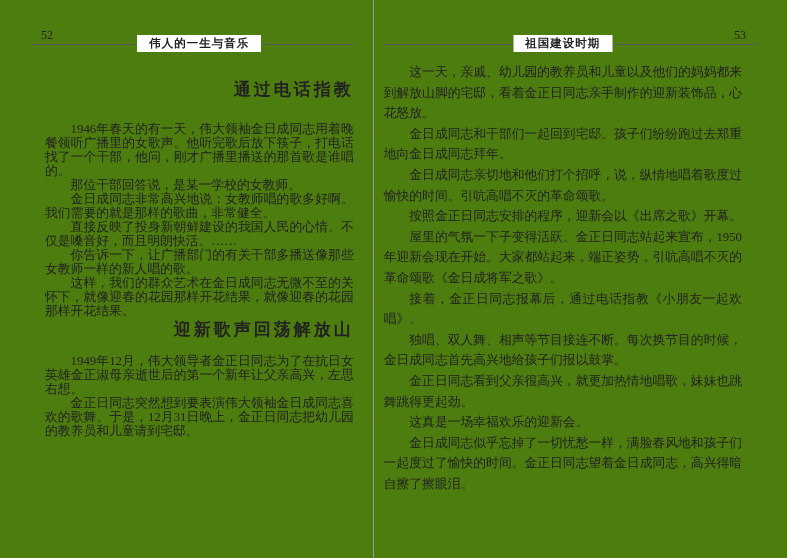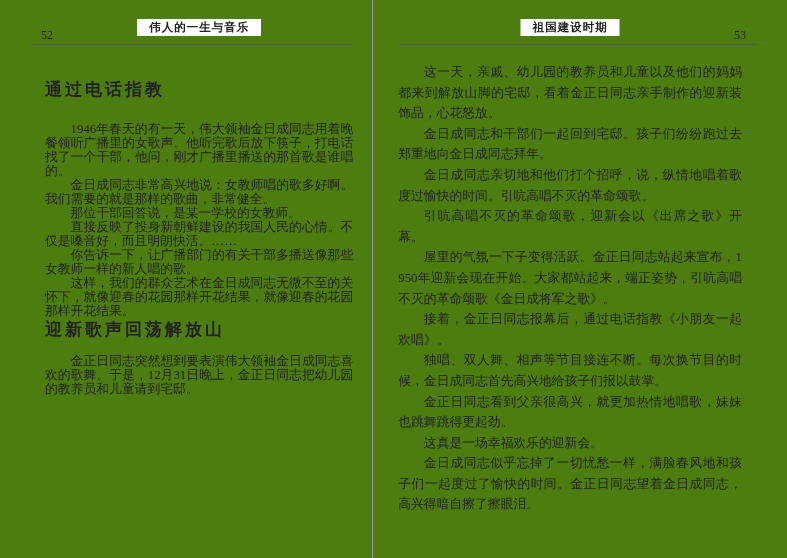--- a/index.html
+++ b/index.html
@@ -6,40 +6,40 @@
   html,body { width:787px; height:558px; }
   body {
     background:#ffffff;
     font-family:"Liberation Serif","DejaVu Serif",serif;
     color:#222222;
     overflow:hidden;
   }
   .spread { display:flex; width:787px; height:558px; background:#4d7c0f; }
   .page { position:relative; height:558px; }
   .page.left  { width:394px; padding:0 19px 0 45px; }
-  .page.right { width:439px; padding:0 45px 0 25px; border-left:1px solid #9a9a9a; }
+  .page.right { width:439px; padding:0 45px 0 10px; border-left:1px solid #9a9a9a; }
 
   
   .page-header { position:relative; height:54px; }
   .header-rule { position:absolute; top:44px; height:1px; background:#5a5a5a; }
   .page.left  .header-rule { left:-15px; right:0; }
   .page.right .header-rule { left:0; right:-15px; }
   .running-title {
     position:absolute; left:50%; transform:translateX(-50%);
-    top:19px; background:#ffffff; padding:0 12px;
+    top:35px; background:#ffffff; padding:0 12px;
     font-size:11.5px; font-weight:bold; line-height:17px;
     letter-spacing:1px; white-space:nowrap;
   }
   .page-num { position:absolute; top:27px; font-size:12px; line-height:16px; }
   .page.left  .page-num { left:-4px; }
   .page.right .page-num { right:-4px; }
 
   
   .section-heading {
-    text-align:left; font-weight:bold; font-size:17px;
+    text-align:right; font-weight:bold; font-size:17px;
     letter-spacing:3px; line-height:24px;
   }
   .page.left .section-heading.first  { margin-top:24px; margin-bottom:20px; }
   .page.left .section-heading.second { margin-top:0; margin-bottom:12px; }
   p.body-par {
     font-size:12.8px; line-height:14px;
     text-align:justify; text-indent:2em;
     word-break:break-all;
   }
   .page.right p.body-par { line-height:20.6px; }
@@ -53,45 +53,46 @@
   <div class="page left">
     <div class="page-header">
       <div class="header-rule"></div>
       <span class="page-num">52</span>
       <span class="running-title">伟人的一生与音乐</span>
     </div>
 
     <h2 class="section-heading first">通过电话指教</h2>
     <div class="text-block">
       <p class="body-par">1946年春天的有一天，伟大领袖金日成同志用着晚餐领听广播里的女歌声。他听完歌后放下筷子，打电话找了一个干部，他问，刚才广播里播送的那首歌是谁唱的。</p>
+      <p class="body-par">那位干部回答说，是某一学校的女教师。</p>
       <p class="body-par">金日成同志非常高兴地说：女教师唱的歌多好啊。我们需要的就是那样的歌曲，非常健全。</p>
-      <p class="body-par">那位干部回答说，是某一学校的女教师。</p>
       <p class="body-par">直接反映了投身新朝鲜建设的我国人民的心情。不仅是嗓音好，而且明朗快活。……</p>
       <p class="body-par">你告诉一下，让广播部门的有关干部多播送像那些女教师一样的新人唱的歌。</p>
       <p class="body-par">这样，我们的群众艺术在金日成同志无微不至的关怀下，就像迎春的花园那样开花结果，就像迎春的花园那样开花结果。</p>
     </div>
 
     <h2 class="section-heading second">迎新歌声回荡解放山</h2>
     <div class="text-block">
+      <p class="body-par">1949年12月，伟大领导者金正日同志为了在抗日女英雄金正淑母亲逝世后的第一个新年让父亲高兴，左思右想。</p>
       <p class="body-par">金正日同志突然想到要表演伟大领袖金日成同志喜欢的歌舞。于是，12月31日晚上，金正日同志把幼儿园的教养员和儿童请到宅邸。</p>
     </div>
   </div>
 
   <div class="page right">
     <div class="page-header">
       <div class="header-rule"></div>
       <span class="running-title">祖国建设时期</span>
       <span class="page-num">53</span>
     </div>
 
     <div class="text-block">
       <p class="body-par">这一天，亲戚、幼儿园的教养员和儿童以及他们的妈妈都来到解放山脚的宅邸，看着金正日同志亲手制作的迎新装饰品，心花怒放。</p>
       <p class="body-par">金日成同志和干部们一起回到宅邸。孩子们纷纷跑过去郑重地向金日成同志拜年。</p>
       <p class="body-par">金日成同志亲切地和他们打个招呼，说，纵情地唱着歌度过愉快的时间。引吭高唱不灭的革命颂歌。</p>
-      <p class="body-par">引吭高唱不灭的革命颂歌，迎新会以《出席之歌》开幕。</p>
+      <p class="body-par">按照金正日同志安排的程序，迎新会以《出席之歌》开幕。</p>
       <p class="body-par">屋里的气氛一下子变得活跃。金正日同志站起来宣布，1950年迎新会现在开始。大家都站起来，端正姿势，引吭高唱不灭的革命颂歌《金日成将军之歌》。</p>
       <p class="body-par">接着，金正日同志报幕后，通过电话指教《小朋友一起欢唱》。</p>
       <p class="body-par">独唱、双人舞、相声等节目接连不断。每次换节目的时候，金日成同志首先高兴地给孩子们报以鼓掌。</p>
       <p class="body-par">金正日同志看到父亲很高兴，就更加热情地唱歌，妹妹也跳舞跳得更起劲。</p>
       <p class="body-par">这真是一场幸福欢乐的迎新会。</p>
       <p class="body-par">金日成同志似乎忘掉了一切忧愁一样，满脸春风地和孩子们一起度过了愉快的时间。金正日同志望着金日成同志，高兴得暗自擦了擦眼泪。</p>
     </div>
   </div>
 
 </div>

